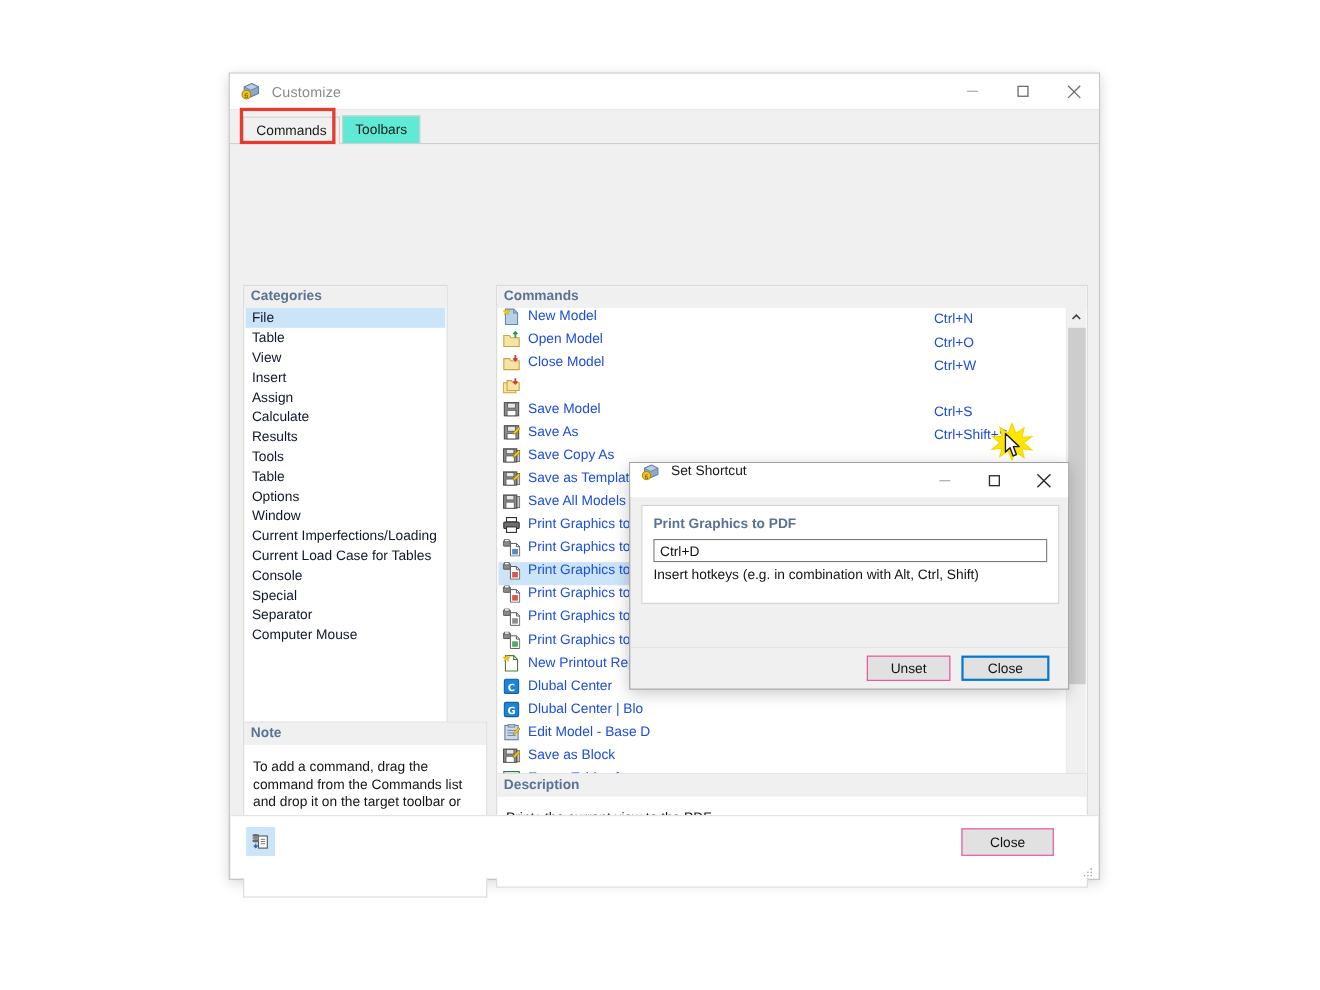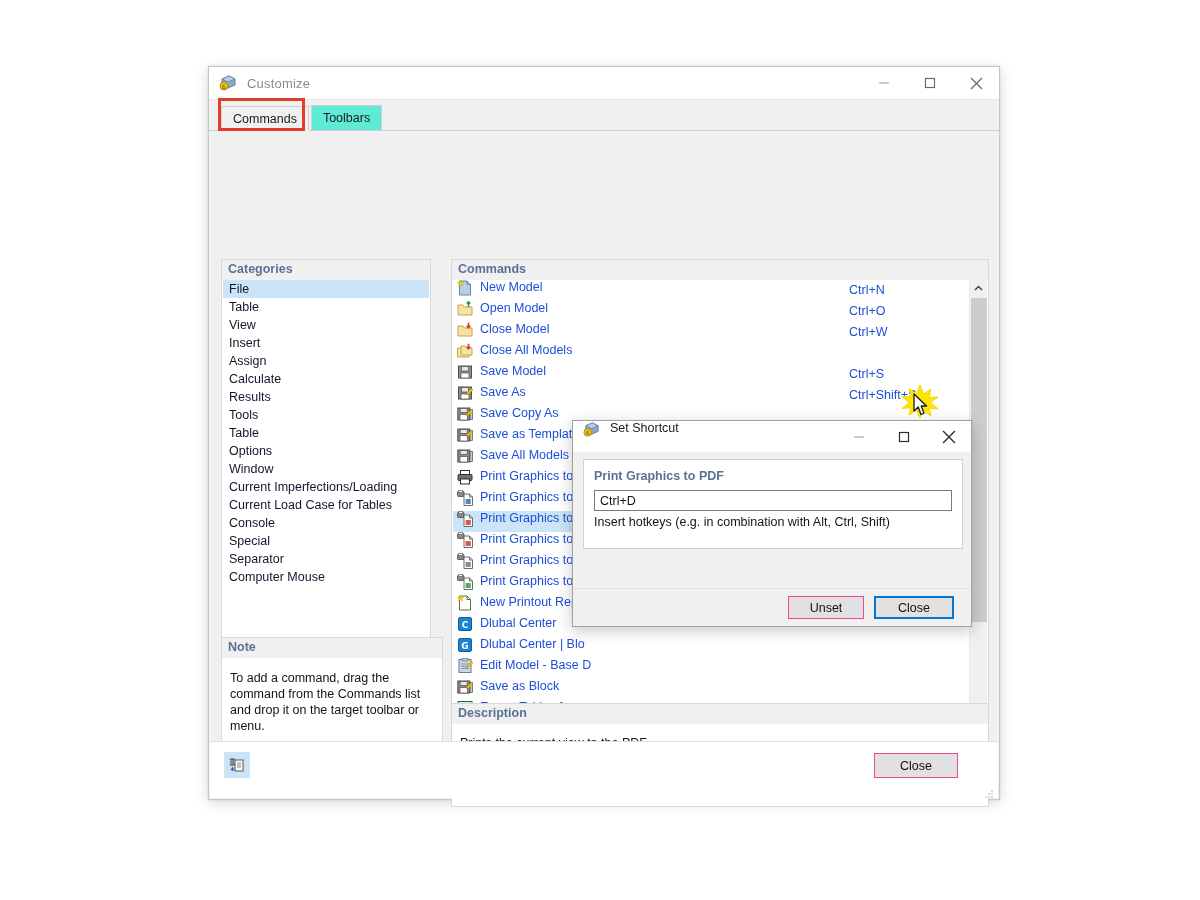--- a/index.html
+++ b/index.html
@@ -57,27 +57,27 @@
   .pane {
     position: absolute; background: #ffffff; border: 1px solid #d9d9d9; box-sizing: border-box;
   }
   .pane-head {
     background: #f0f0f0; height: 19px; line-height: 19px;
     font-size: 12.5px; font-weight: bold; color: #5a7394; padding-left: 6px;
     border-bottom: 1px solid #f0f0f0;
   }
 
   
-  #categories-pane { left: 12px; top: 128px; width: 210px; height: 452px; }
+  #categories-pane { left: 12px; top: 128px; width: 186px; height: 452px; }
   .cat-list { position:absolute; left:1px; top:20px; right:1px; bottom:1px; background:#fff; overflow:hidden; }
   .cat-item { height: 18px; line-height: 18px; font-size: 12.5px; color:#0f172a; padding-left: 6px; }
   .cat-item.sel { background: #cce4f7; }
 
   
-  #note-pane { left: 12px; top: 506px; width: 222px; height: 160px; }
+  #note-pane { left: 12px; top: 525px; width: 222px; height: 160px; }
   .note-body { padding: 12px 8px 0 8px; font-size: 12.5px; color:#141414; line-height: 16px; }
 
   
   #commands-pane { left: 242px; top: 128px; width: 538px; height: 508px; }
   .cmd-list { position:absolute; left:1px; top:20px; right:1px; bottom:1px; background:#fff; overflow:hidden; }
   .cmd-row {
     position: relative; height: 21px; display: flex; align-items: flex-start;
     font-size: 12.5px; color:#1d4ed8;
   }
   .cmd-row.sel { background: #cce4f7; }
@@ -248,21 +248,20 @@
                 </svg></span>
               <span class="cmd-label">Close Model</span>
               <span class="cmd-key">Ctrl+W</span>
             </div>
             <div class="cmd-row">
               <span class="cmd-ico"><svg width="16" height="16" viewBox="0 0 16 16">
                   <path d="M0.5 5 L5 5 L6.5 7 L12 7 L12 14 L0.5 14 Z" fill="#f5e3a8" stroke="#c9a73e" stroke-width="1"></path>
                <path d="M4 3 L8 3 L9.5 5 L15 5 L15 12 L4 12 Z" fill="#f5e3a8" stroke="#c9a73e" stroke-width="1"></path>
                   <path d="M11.5 0.8 L11.5 5.5 M9.7 3.7 L11.5 5.8 L13.3 3.7" stroke="#d23b2e" stroke-width="1.6" fill="none"></path>
                 </svg></span>
-              <span class="cmd-label">Close All Models</span>
             </div>
             <div class="cmd-row">
               <span class="cmd-ico"><svg width="16" height="16" viewBox="0 0 16 16">
                   <rect x="1.5" y="2" width="13" height="12" fill="#8d8d8d" stroke="#4f4f4f" stroke-width="1"></rect>
                <rect x="4.5" y="2.5" width="7" height="4.5" fill="#e8e8e8" stroke="#4f4f4f" stroke-width="0.7"></rect>
                <rect x="4" y="9" width="8" height="5" fill="#ffffff" stroke="#4f4f4f" stroke-width="0.7"></rect>
                 </svg></span>
               <span class="cmd-label">Save Model</span>
               <span class="cmd-key">Ctrl+S</span>
             </div>

